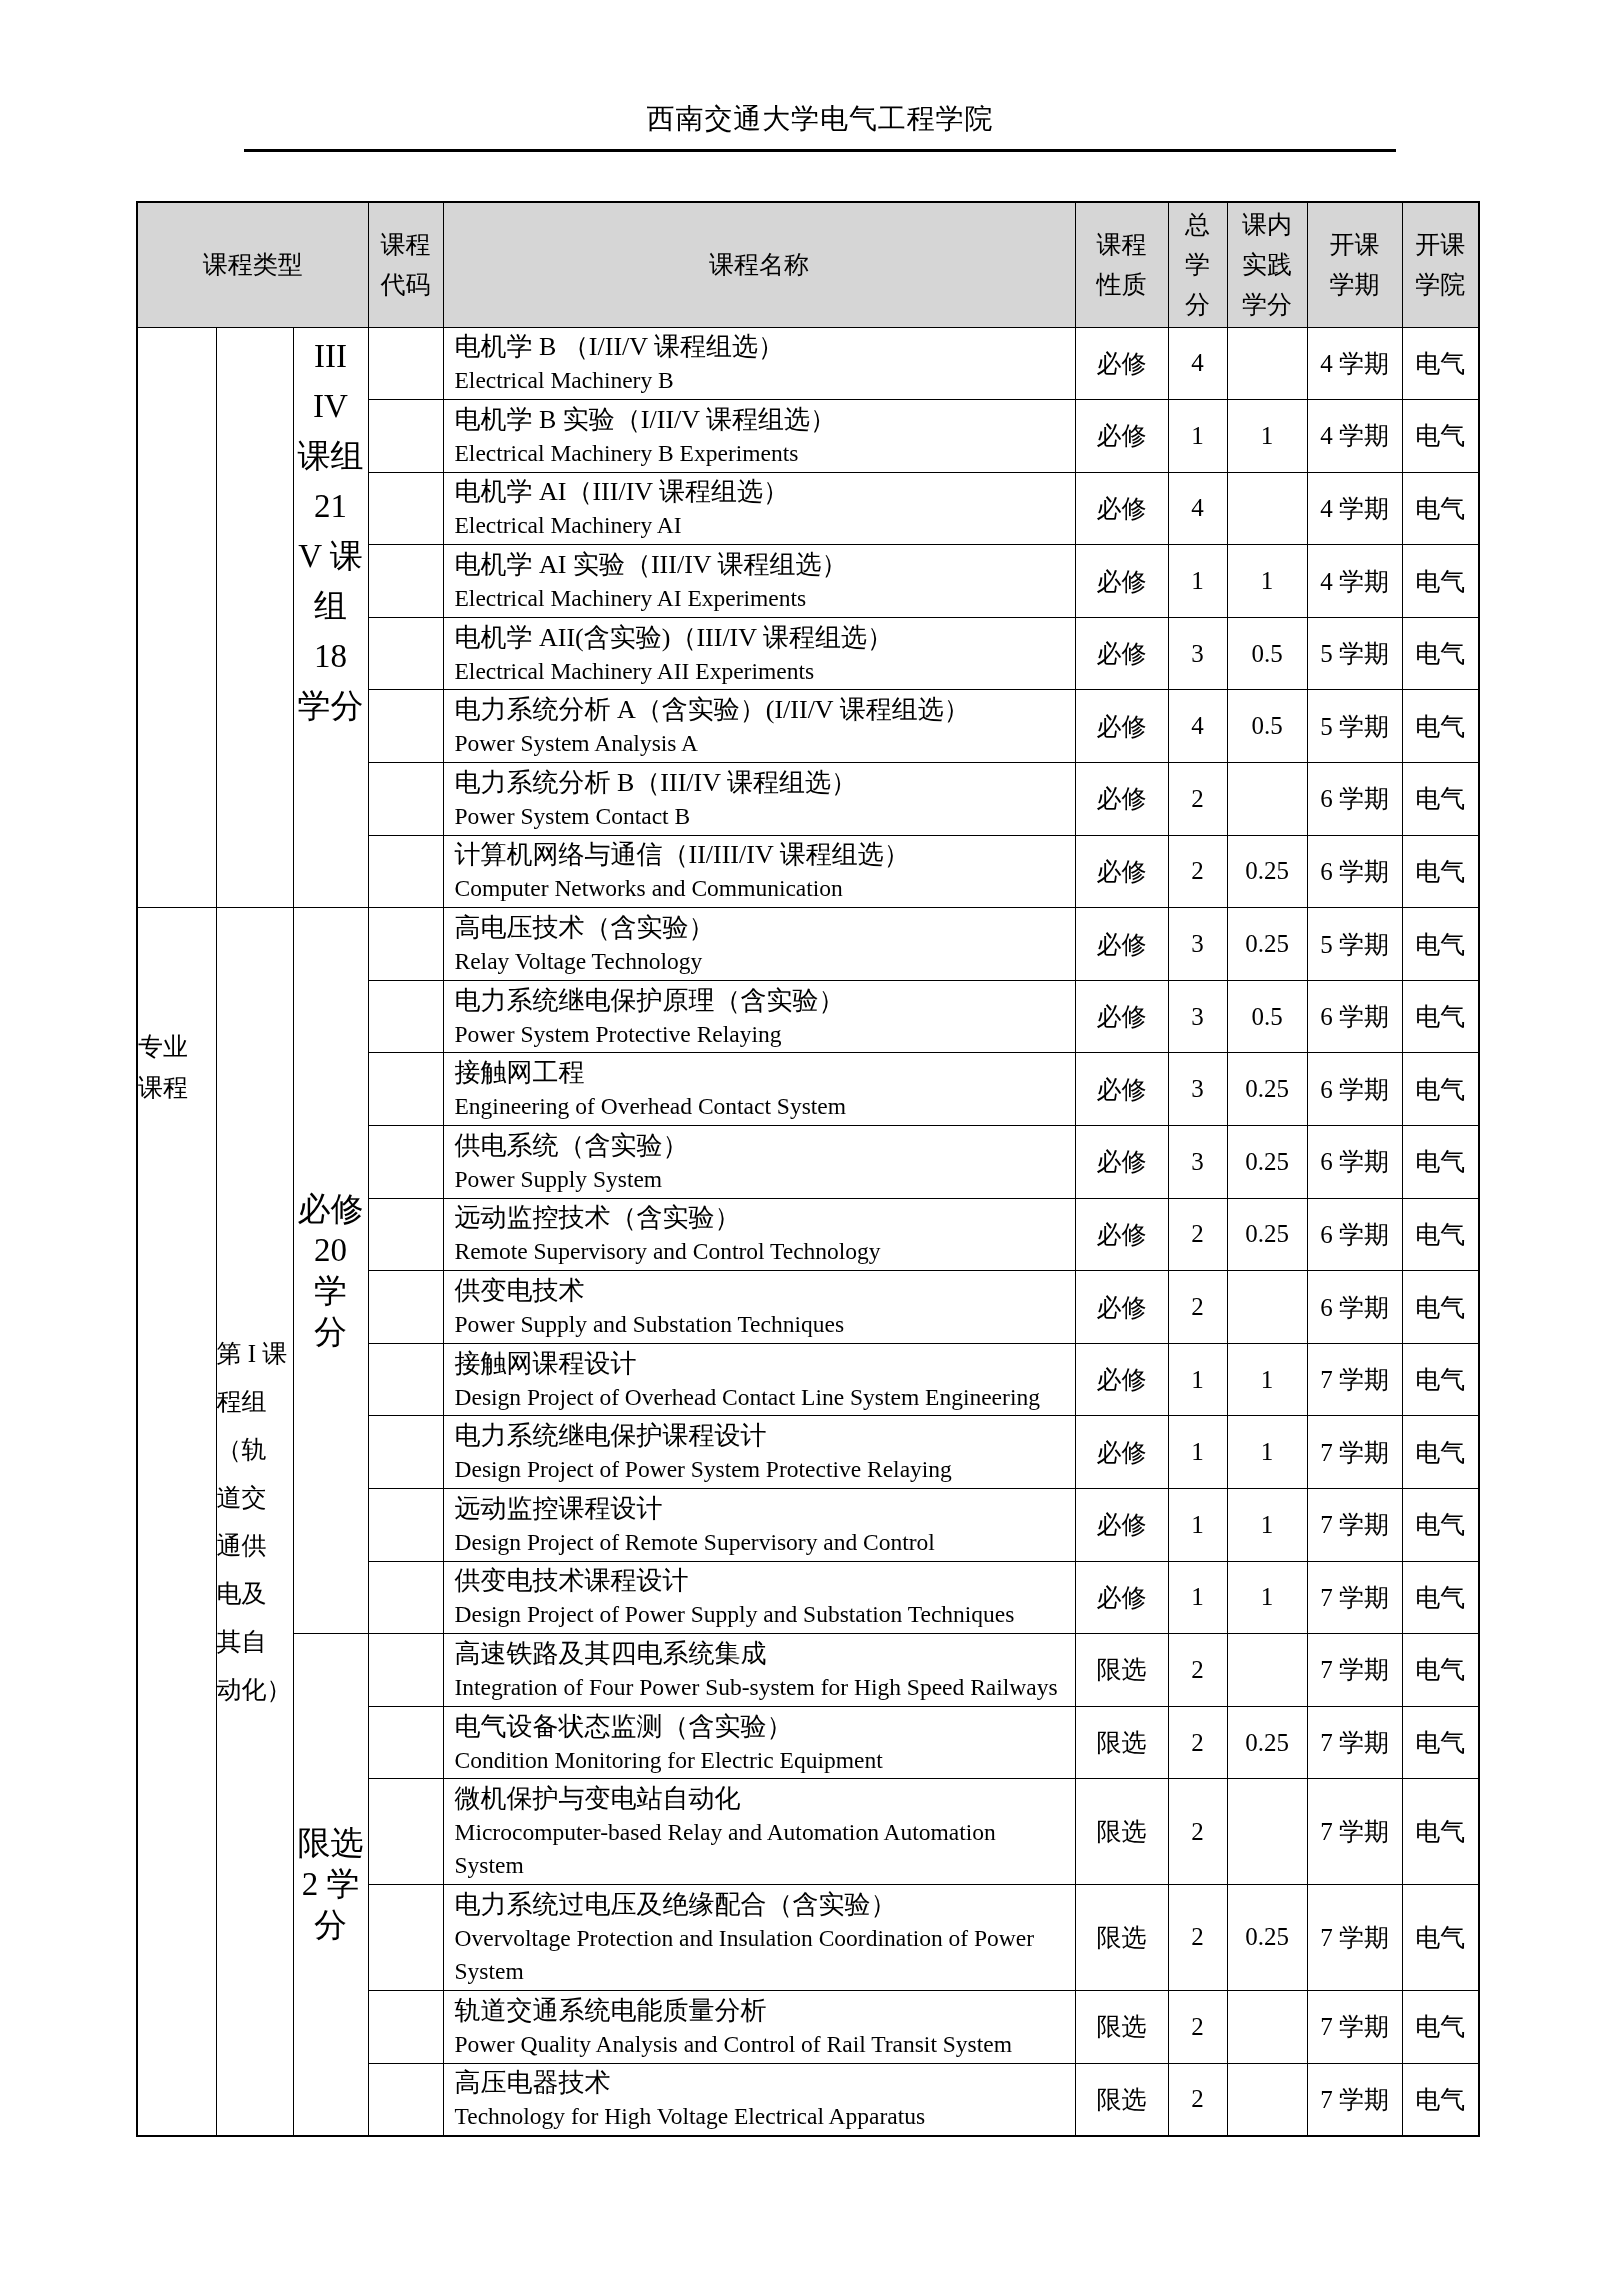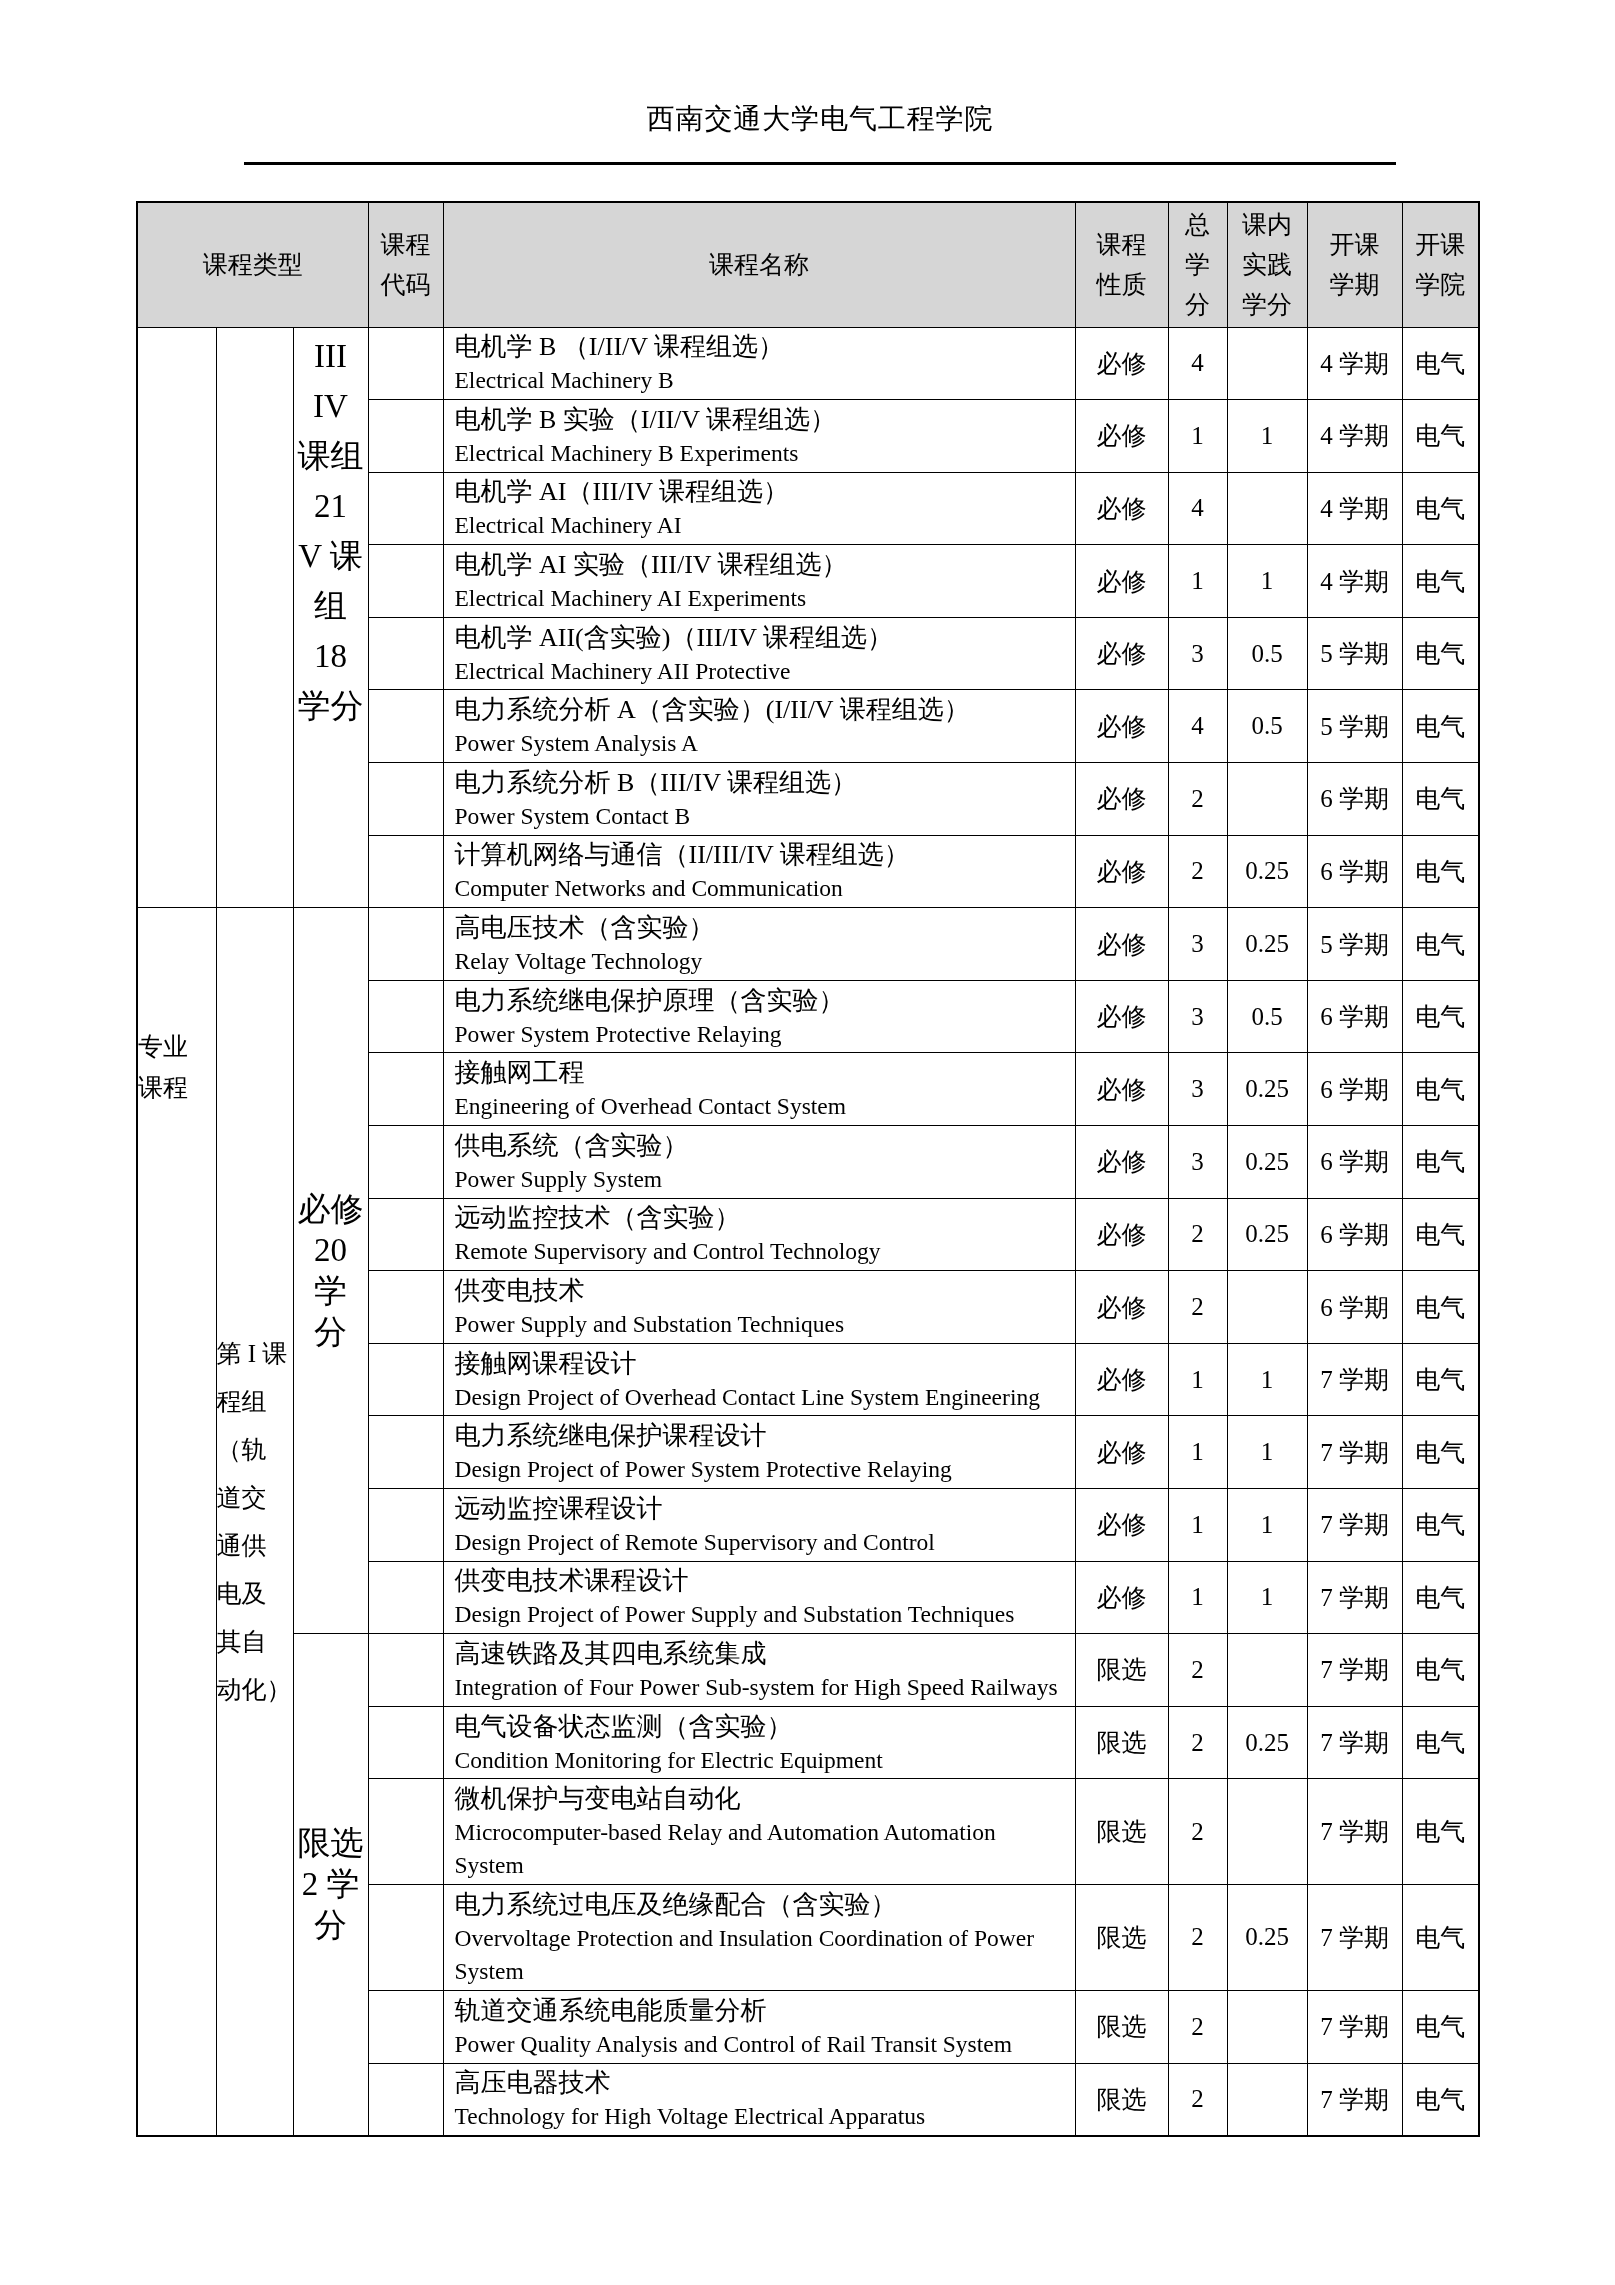--- a/index.html
+++ b/index.html
@@ -3,21 +3,21 @@
 <meta charset="utf-8">
 <style>
   html,body{margin:0;padding:0;}
   body{
     width:1616px;height:2285px;position:relative;background:#ffffff;
     font-family:"Liberation Serif","DejaVu Serif",serif;color:#000;
   }
   
   .page-header{
     position:absolute;left:244px;top:98px;width:1152px;
-    text-align:center;border-bottom:3.6px solid #000;padding-bottom:22px;
+    text-align:center;border-bottom:3.6px solid #000;padding-bottom:9px;
   }
   .page-title{
     font-size:28px;line-height:42px;letter-spacing:0.9px;
     font-family:"Liberation Serif","DejaVu Serif",serif;
   }
   
   .tbl-wrap{position:absolute;left:136px;top:201px;}
   table.course-table{
     border-collapse:collapse;table-layout:fixed;width:1342px;
     border:2.7px solid #000;
@@ -155,21 +155,21 @@
       <td class="v">必修</td>
       <td class="v">1</td>
       <td class="v">1</td>
       <td class="v">4 学期</td>
       <td class="v">电气</td>
     </tr>
     <tr class="r">
       <td class="code"></td>
       <td class="name">
         <div class="zh">电机学 AII(含实验)（III/IV 课程组选）</div>
-        <div class="en">Electrical Machinery AII Protective</div>
+        <div class="en">Electrical Machinery AII Experiments</div>
       </td>
       <td class="v">必修</td>
       <td class="v">3</td>
       <td class="v">0.5</td>
       <td class="v">5 学期</td>
       <td class="v">电气</td>
     </tr>
     <tr class="r">
       <td class="code"></td>
       <td class="name">

